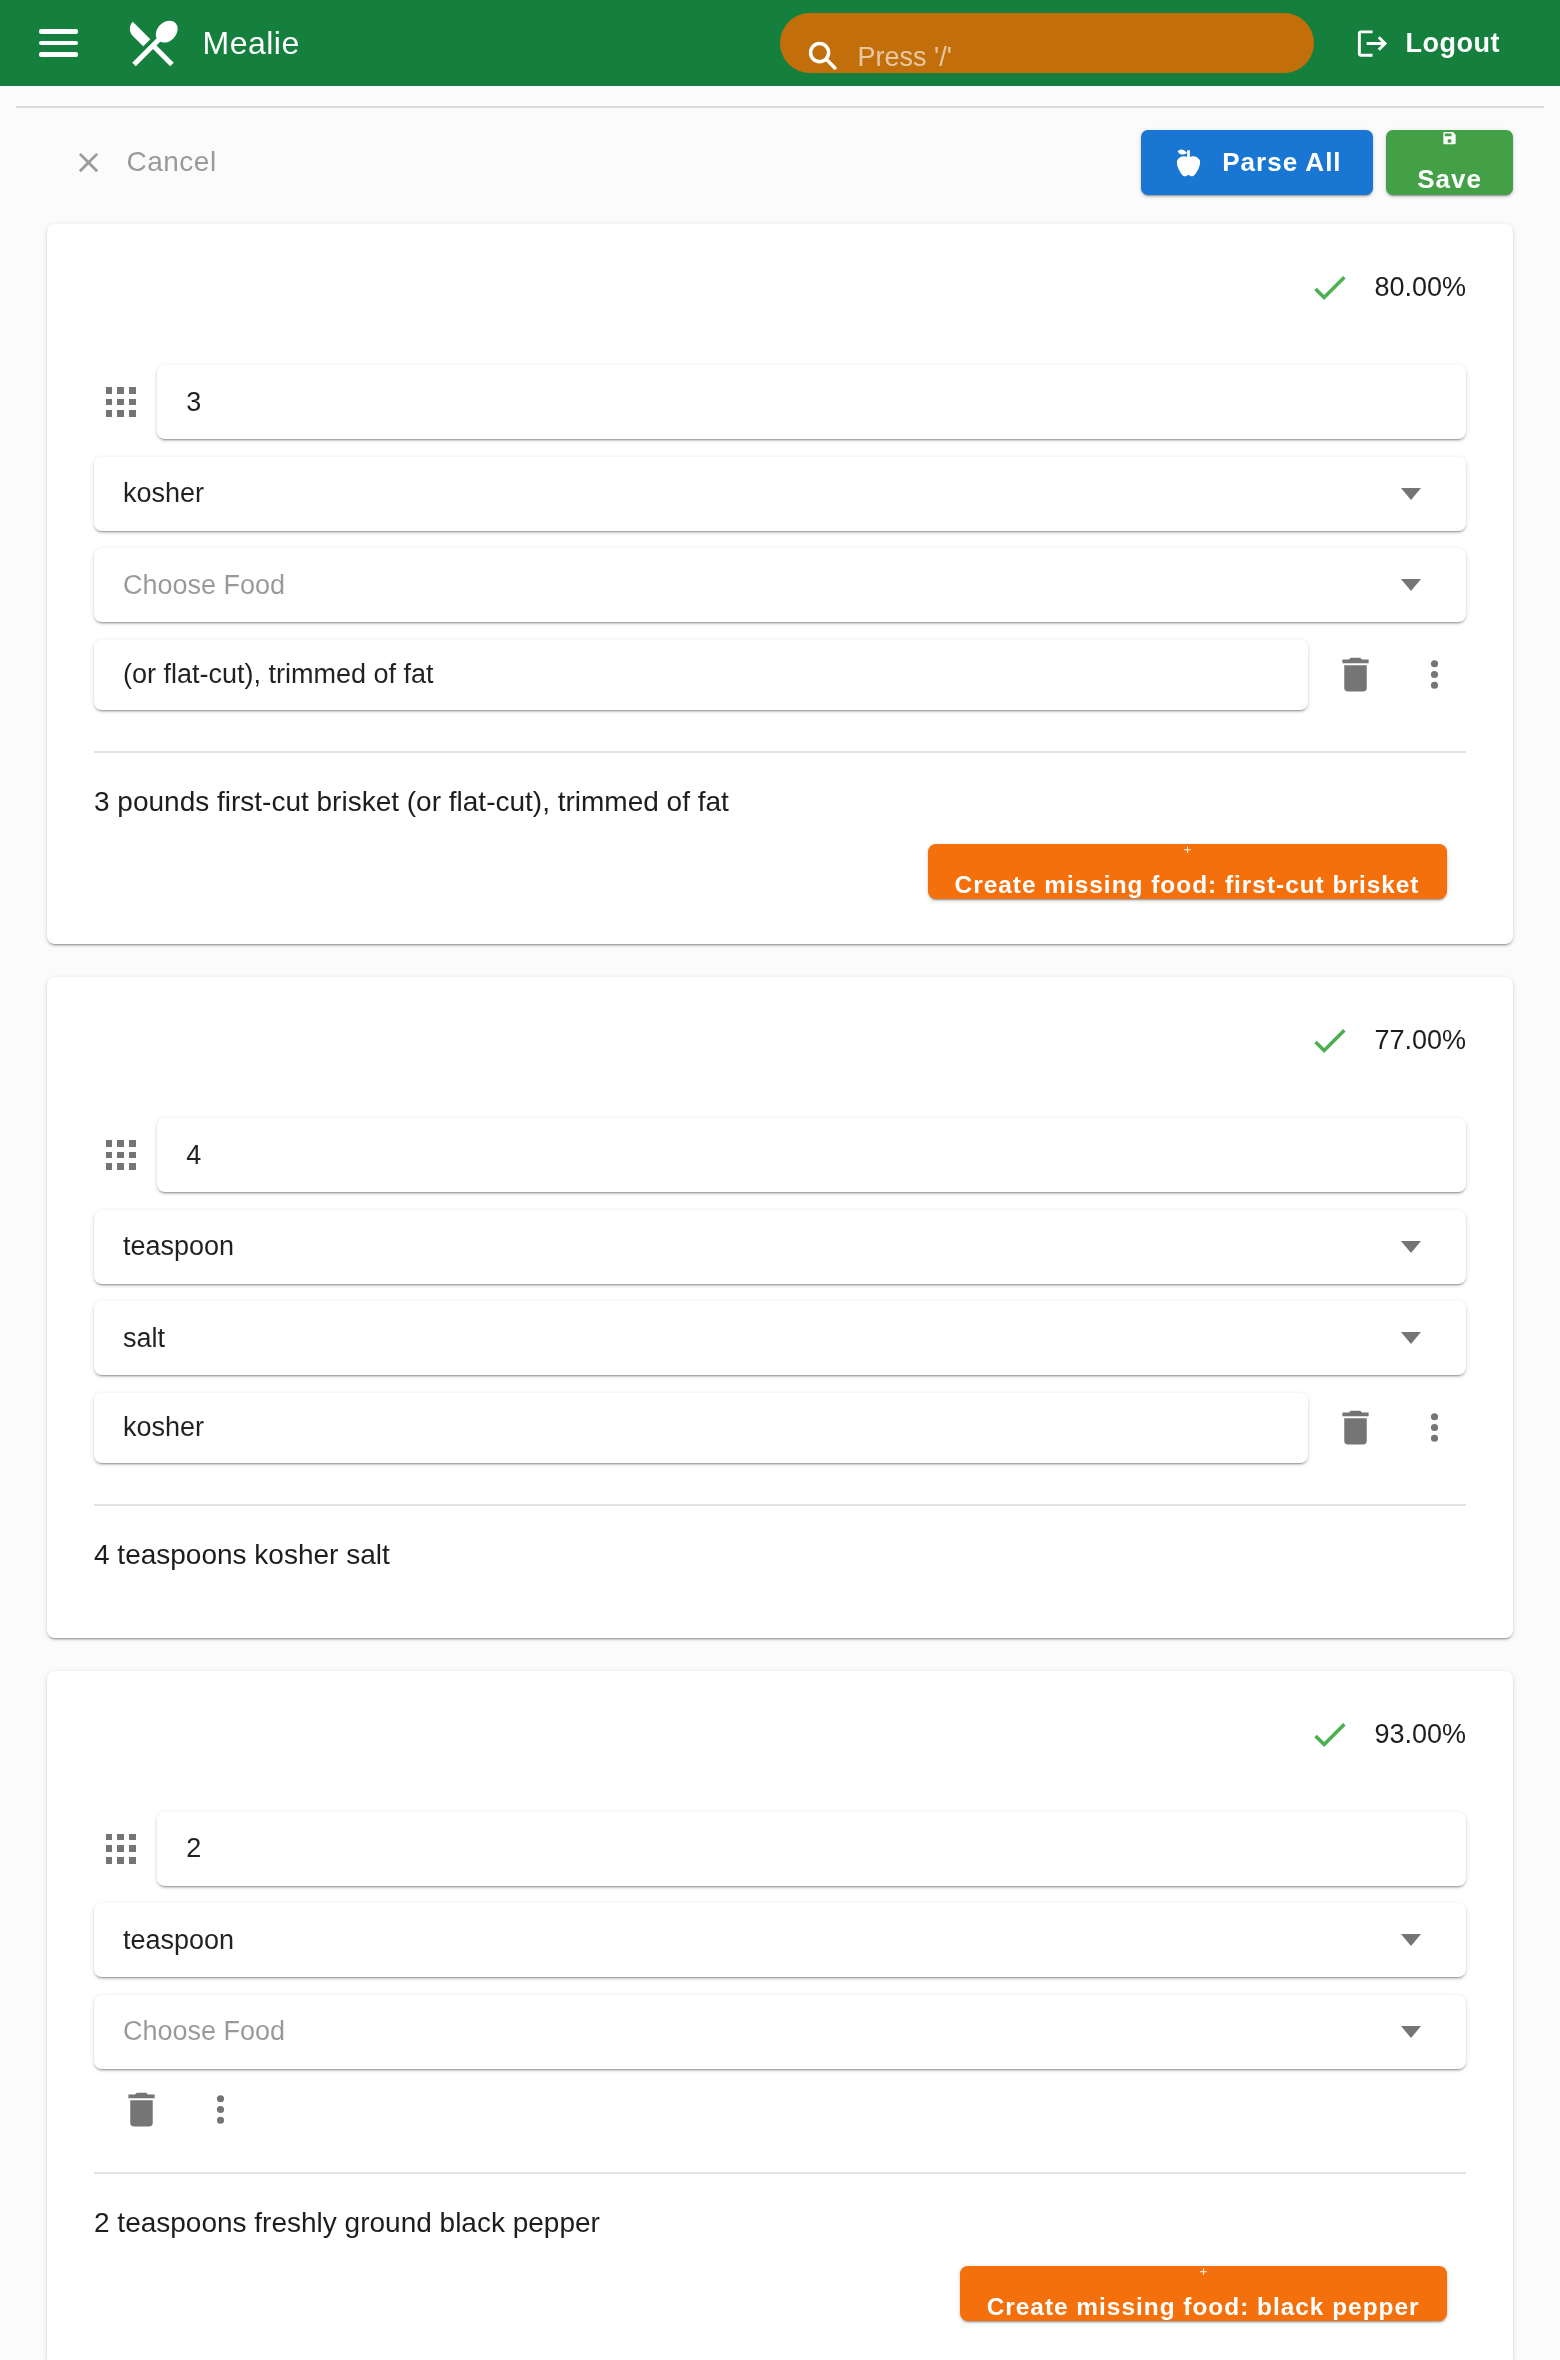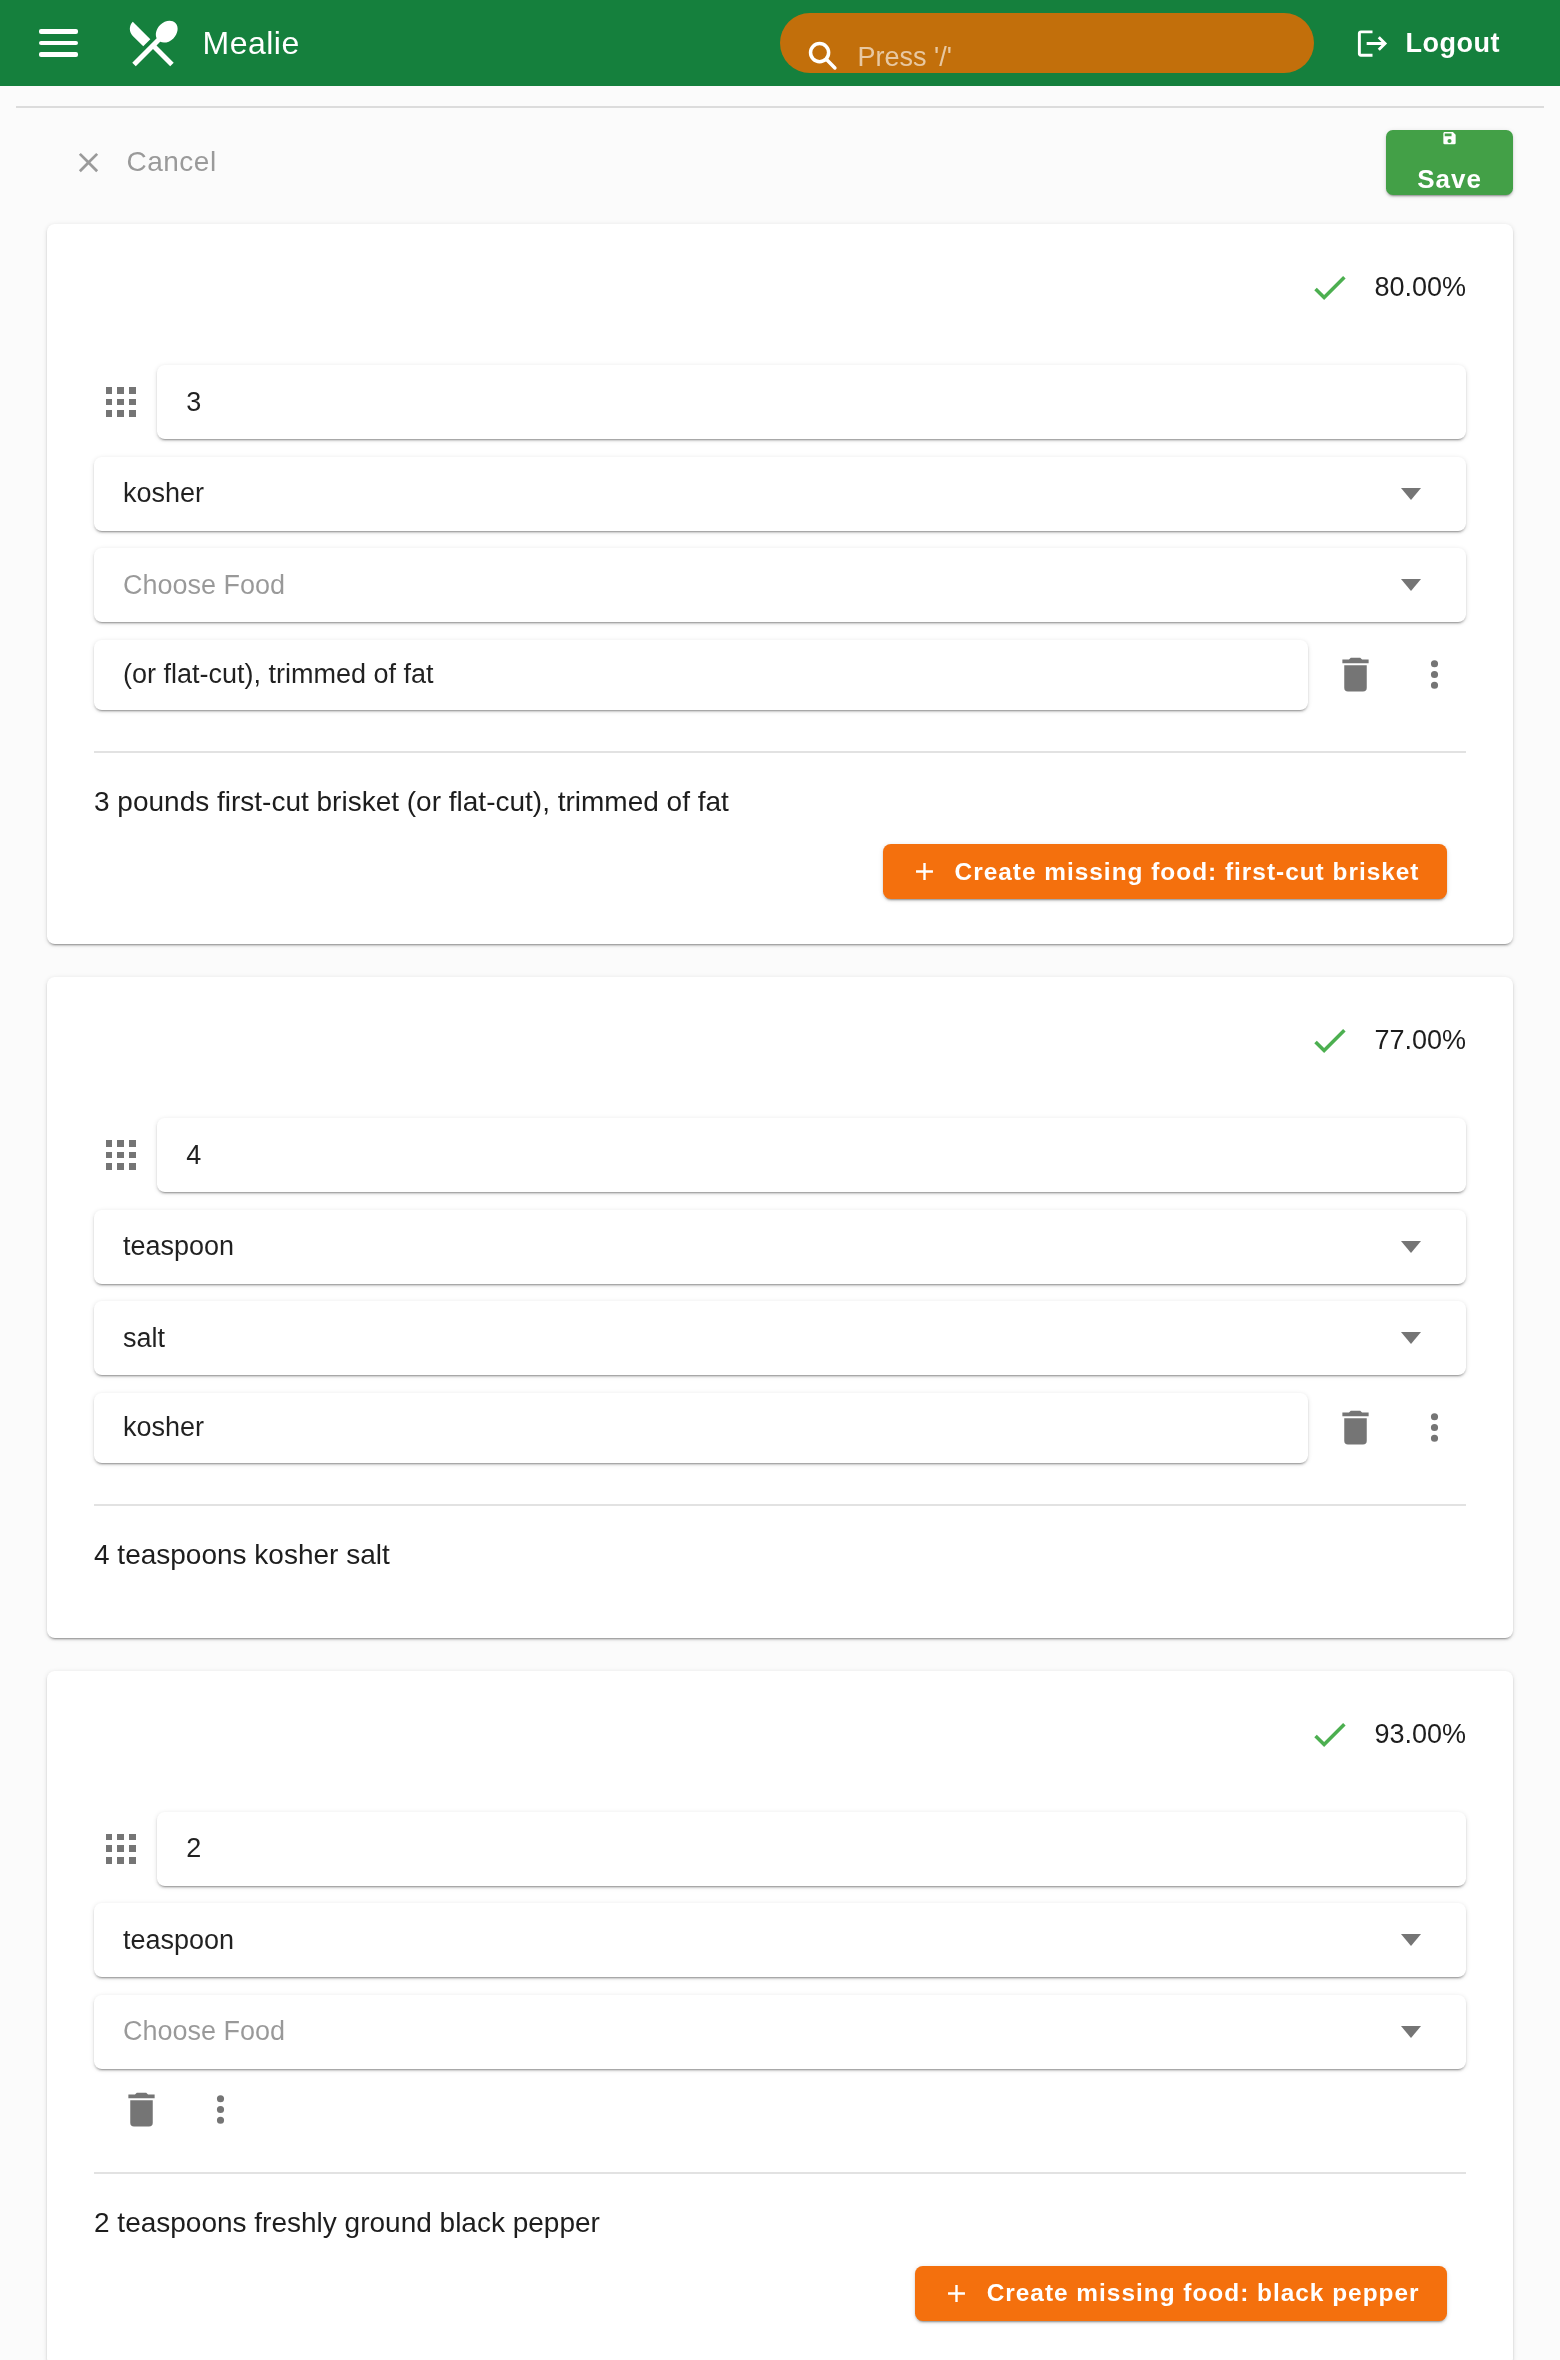--- a/index.html
+++ b/index.html
@@ -73,21 +73,21 @@
   .kebab-btn { margin-left:35px; margin-right:9.8px; }
   .kebab-btn svg { width:43px; height:43px; fill:#757575; }
 
   .card-divider { border-top:2px solid #e2e2e2; margin-top:35px; }
   .orig-text { margin-top:29px; font-size:28px; color:#1d1d1d; line-height:39px; }
 
   .btn-missing { align-self:flex-end; margin-top:23.4px; margin-right:19.5px; height:55px;
     border:none; border-radius:7.8px; background:#F4700D; color:#fff; font-family:inherit;
     font-weight:700; font-size:24.4px; letter-spacing:1px; display:flex; align-items:center;
     gap:15.6px; padding:0 27px; cursor:pointer;
-    box-shadow:0 2.9px 1px -2px rgba(0,0,0,.2),0 2px 2px 0 rgba(0,0,0,.14),0 1px 4.9px 0 rgba(0,0,0,.12); }
+    box-shadow:0 2.9px 1px -2px rgba(0,0,0,.2),0 2px 2px 0 rgba(0,0,0,.14),0 1px 4.9px 0 rgba(0,0,0,.12);flex-direction:column; }
   .btn-missing svg { width:29px; height:29px; fill:#fff; }
   .card-salt { padding-bottom:64px; }
 </style>
 </head>
 <body>
 
 <div class="header">
   <div class="hamburger">
     <span></span>
       <span></span>
@@ -117,20 +117,26 @@
 <div class="app-divider"></div>
 
 <div class="toolbar">
   <div class="cancel">
     <svg viewBox="0 0 24 24">
         <path d="M19,6.41L17.59,5L12,10.59L6.41,5L5,6.41L10.59,12L5,17.59L6.41,19L12,13.41L17.59,19L19,17.59L13.41,12L19,6.41Z"></path>
       </svg>
     <span>Cancel</span>
   </div>
   <div class="spacer"></div>
+  <button class="btn btn-parse">
+    <svg viewBox="0 0 24 24">
+        <path d="M20,10C22,13 17,22 15,22C13,22 13,21 12,21C11,21 11,22 9,22C7,22 2,13 4,10C6,7 9,7 11,8V5C5.38,8.07 4.11,3.78 4.11,3.78C4.11,3.78 6.77,0.19 11,5V3H13V8C15,7 18,7 20,10Z"></path>
+      </svg>
+    <span>Parse All</span>
+  </button>
   <button class="btn btn-save">
     <svg viewBox="0 0 24 24">
         <path d="M15,9H5V5H15M12,19A3,3 0 0,1 9,16A3,3 0 0,1 12,13A3,3 0 0,1 15,16A3,3 0 0,1 12,19M17,3H5C3.89,3 3,3.9 3,5V19A2,2 0 0,0 5,21H19A2,2 0 0,0 21,19V7L17,3Z"></path>
       </svg>
     <span>Save</span>
   </button>
 </div>
 
 <div class="card">
   <div class="conf-row">

